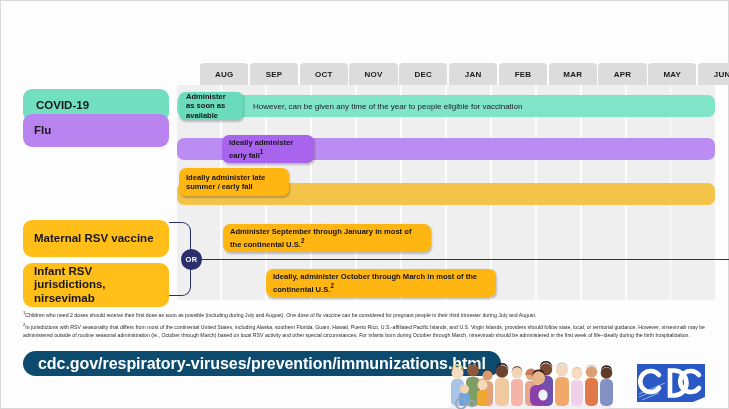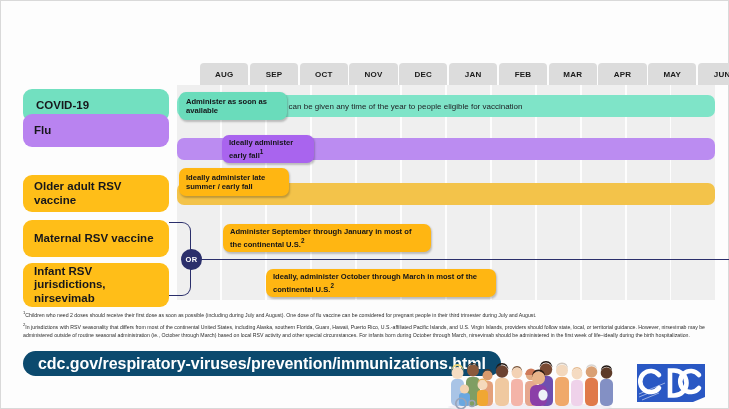--- a/index.html
+++ b/index.html
@@ -205,35 +205,32 @@
       <div class="grid-col"></div>
       <div class="grid-col"></div>
       <div class="grid-col"></div>
     </div>
 
     <div class="row-label label-covid" style="top:35px; height:33px;padding-left:13px;">
       <span>COVID-19</span>
     </div>
     <div class="bar bar-soft-covid" style="left:176px; top:41px; width:538px; height:22px;"></div>
     <div class="bar-note" style="left:240px; top:41px; width:470px; height:22px;">However, can be given any time of the year to people eligible for vaccination</div>
-    <div class="callout callout-covid" style="left:178px; top:38px; width:108px; height:28px;">
+    <div class="callout callout-covid" style="left:178px; top:38px; width:64px; height:28px;border-radius:6px;">
       <span>Administer as soon as available</span>
     </div>
 
     <div class="row-label label-flu" style="top:60px; height:33px;">
       <span>Flu</span>
     </div>
     <div class="bar bar-soft-flu" style="left:176px; top:84px; width:538px; height:22px;"></div>
     <div class="callout callout-flu" style="left:221px; top:81px; width:92px; height:28px;">
       <span><span>Ideally administer early fall</span><sup>1</sup></span>
     </div>
 
-    <div class="row-label label-amber" style="top:121px; height:37px;">
-      <span>Older adult RSV vaccine</span>
-    </div>
     <div class="bar bar-soft-amber" style="left:176px; top:129px; width:538px; height:22px;"></div>
     <div class="callout callout-amber" style="left:178px; top:114px; width:110px; height:28px;">
       <span>Ideally administer late summer / early fall</span>
     </div>
 
     <div class="row-label label-amber" style="top:166px; height:37px;">
       <span>Maternal RSV vaccine</span>
     </div>
     <div class="callout callout-amber" style="left:222px; top:170px; width:208px; height:28px;">
       <span><span>Administer September through January in most of the continental U.S.</span><sup>2</sup></span>

